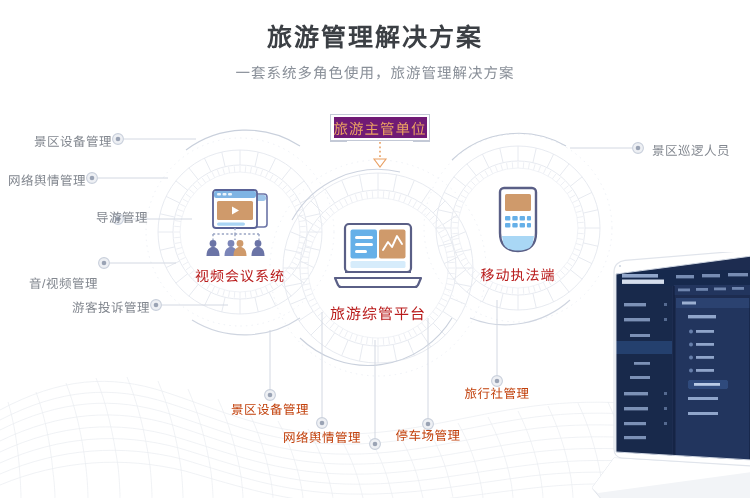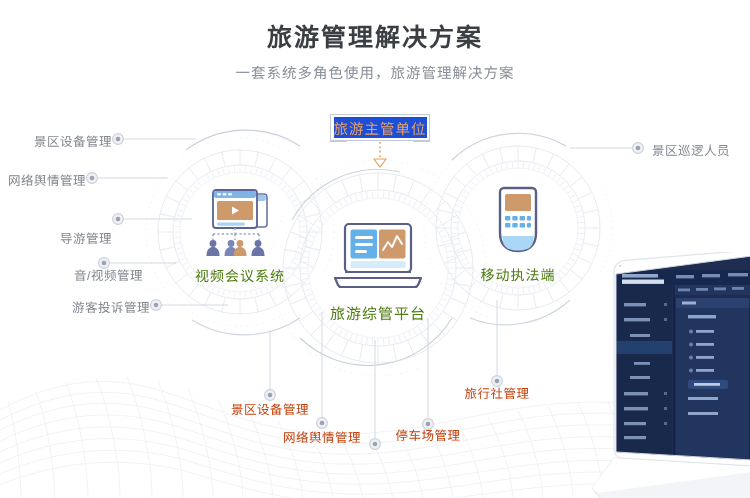--- a/index.html
+++ b/index.html
@@ -38,26 +38,26 @@
     border-top:1px solid #c3c9d6;border-bottom:1px solid #c3c9d6;
     pointer-events:none;
   }
   .auth-box::before{left:0;border-left:1px solid #c3c9d6;}
   .auth-box::after{right:0;border-right:1px solid #c3c9d6;}
   .auth-box .auth-edge-t,.auth-box .auth-edge-b{
     position:absolute;left:0;width:100%;height:0;border-top:1px solid #c3c9d6;
   }
   .auth-box .auth-edge-t{top:0;}
   .auth-box .auth-edge-b{bottom:-1px;}
-  .auth-box .auth-txt{position:relative;z-index:2;background:#1d4ed8;padding:0 0;}
+  .auth-box .auth-txt{position:relative;z-index:2;background:#701a75;padding:0 0;}
 
   
   .node{position:absolute;z-index:5;text-align:center;}
   .node .node-label{
-    font-size:14px;letter-spacing:1px;color:#4d7c0f;white-space:nowrap;
+    font-size:14px;letter-spacing:1px;color:#b91c1c;white-space:nowrap;
   }
   .node-center .node-label{font-size:15px;}
 
   
   .ico-vc{position:relative;width:78px;height:72px;margin:0 auto 5px;}
   .ico-mob{position:relative;width:54px;height:72px;margin:0 auto 7px;}
   .ico-lap{position:relative;width:100px;height:74px;margin:0 auto 6px;}
 
   
   .slabel{
@@ -337,22 +337,22 @@
         </g>
         <path d="M11,51 L43,51 L42,57 C41,62.6 35.6,65.6 27,65.6
                  C18.4,65.6 13,62.6 12,57 Z" fill="#a9d7f5"></path>
       </svg>
     </div>
     <div class="node-label">移动执法端</div>
   </div>
 
   <div class="slabel r" style="left:0;top:131px;width:112px;">景区设备管理</div>
   <div class="slabel r" style="left:0;top:170px;width:86px;">网络舆情管理</div>
-  <div class="slabel r" style="left:0;top:228px;width:112px;">导游管理</div>
-  <div class="slabel r" style="left:0;top:265px;width:98px;margin-left:45px;">音/视频管理</div>
+  <div class="slabel r" style="left:0;top:207px;width:112px;padding-left:36px;">导游管理</div>
+  <div class="slabel r" style="left:0;top:273px;width:98px;">音/视频管理</div>
   <div class="slabel r" style="left:0;top:297px;width:150px;">游客投诉管理</div>
 
   <div class="slabel l" style="left:652px;top:140px;">景区巡逻人员</div>
 
   <div class="blabel" style="left:210px;top:399px;width:120px;">景区设备管理</div>
   <div class="blabel" style="left:262px;top:427px;width:120px;">网络舆情管理</div>
   <div class="blabel" style="left:368px;top:425px;width:120px;">停车场管理</div>
   <div class="blabel" style="left:437px;top:383px;width:120px;">旅行社管理</div>
 
   <svg id="laptop-mock" viewBox="0 0 160 250">

